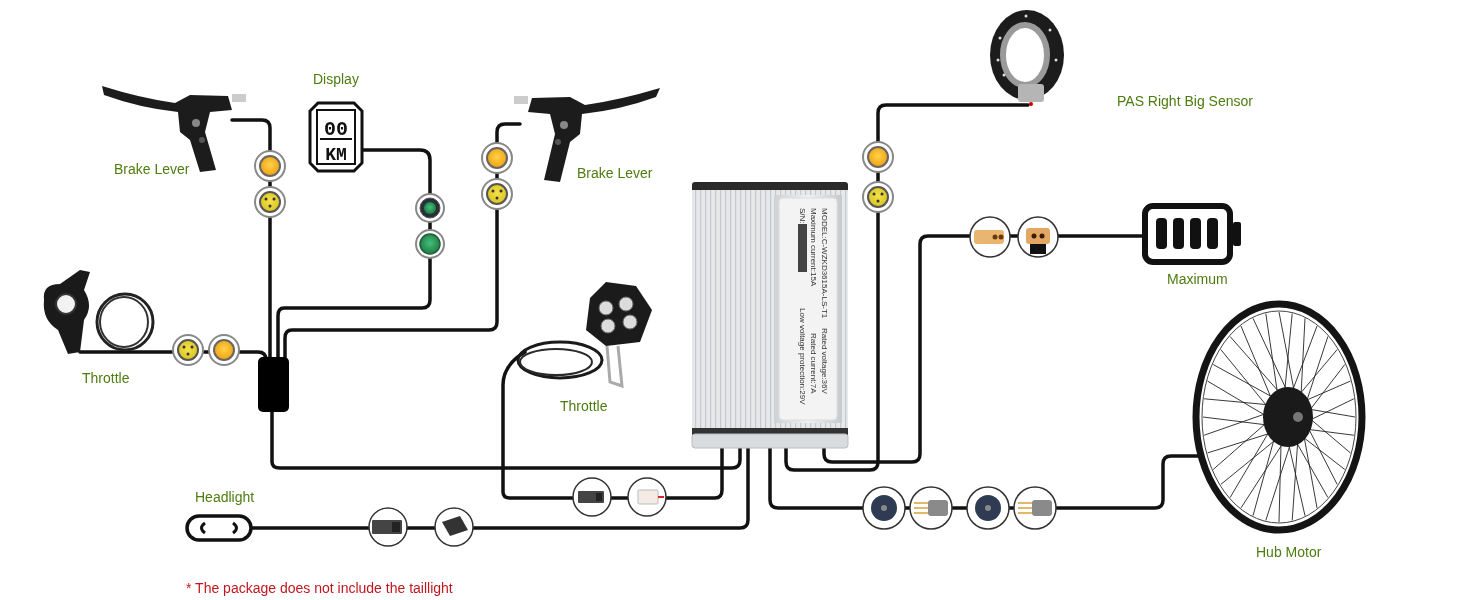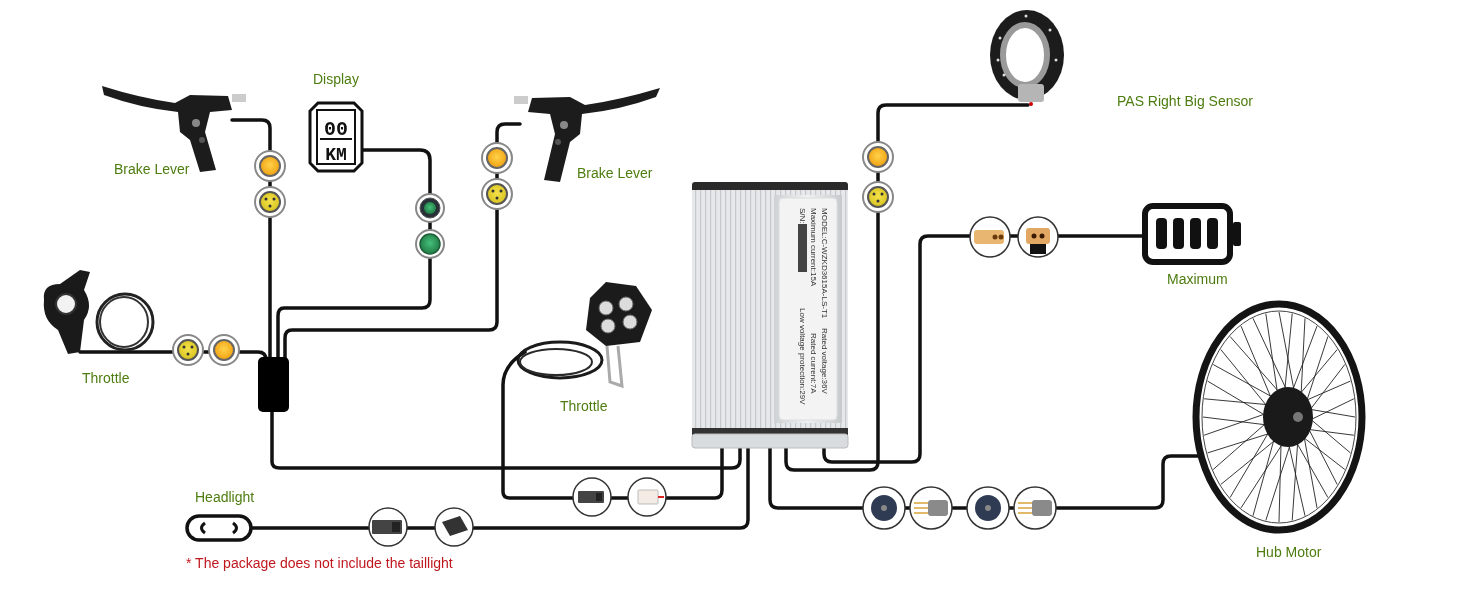--- a/index.html
+++ b/index.html
@@ -316,16 +316,16 @@
     </g>
   </g>
 </svg>
 
 <div class="lbl" style="left:114px;top:161px;">Brake Lever</div>
 <div class="lbl" style="left:313px;top:71px;">Display</div>
 <div class="lbl" style="left:577px;top:165px;">Brake Lever</div>
 <div class="lbl" style="left:82px;top:370px;">Throttle</div>
 <div class="lbl" style="left:560px;top:398px;">Throttle</div>
 <div class="lbl" style="left:195px;top:489px;">Headlight</div>
-<div class="note" style="left:186px;top:555px;">* The package does not include the taillight</div>
+<div class="note" style="left:186px;top:580px;">* The package does not include the taillight</div>
 <div class="lbl" style="left:1073px;top:93px;margin-left:44px;">PAS Right Big Sensor</div>
 <div class="lbl" style="left:1167px;top:271px;">Maximum</div>
 <div class="lbl" style="left:1256px;top:544px;text-align:center;">Hub Motor</div>
 
 </body></html>

